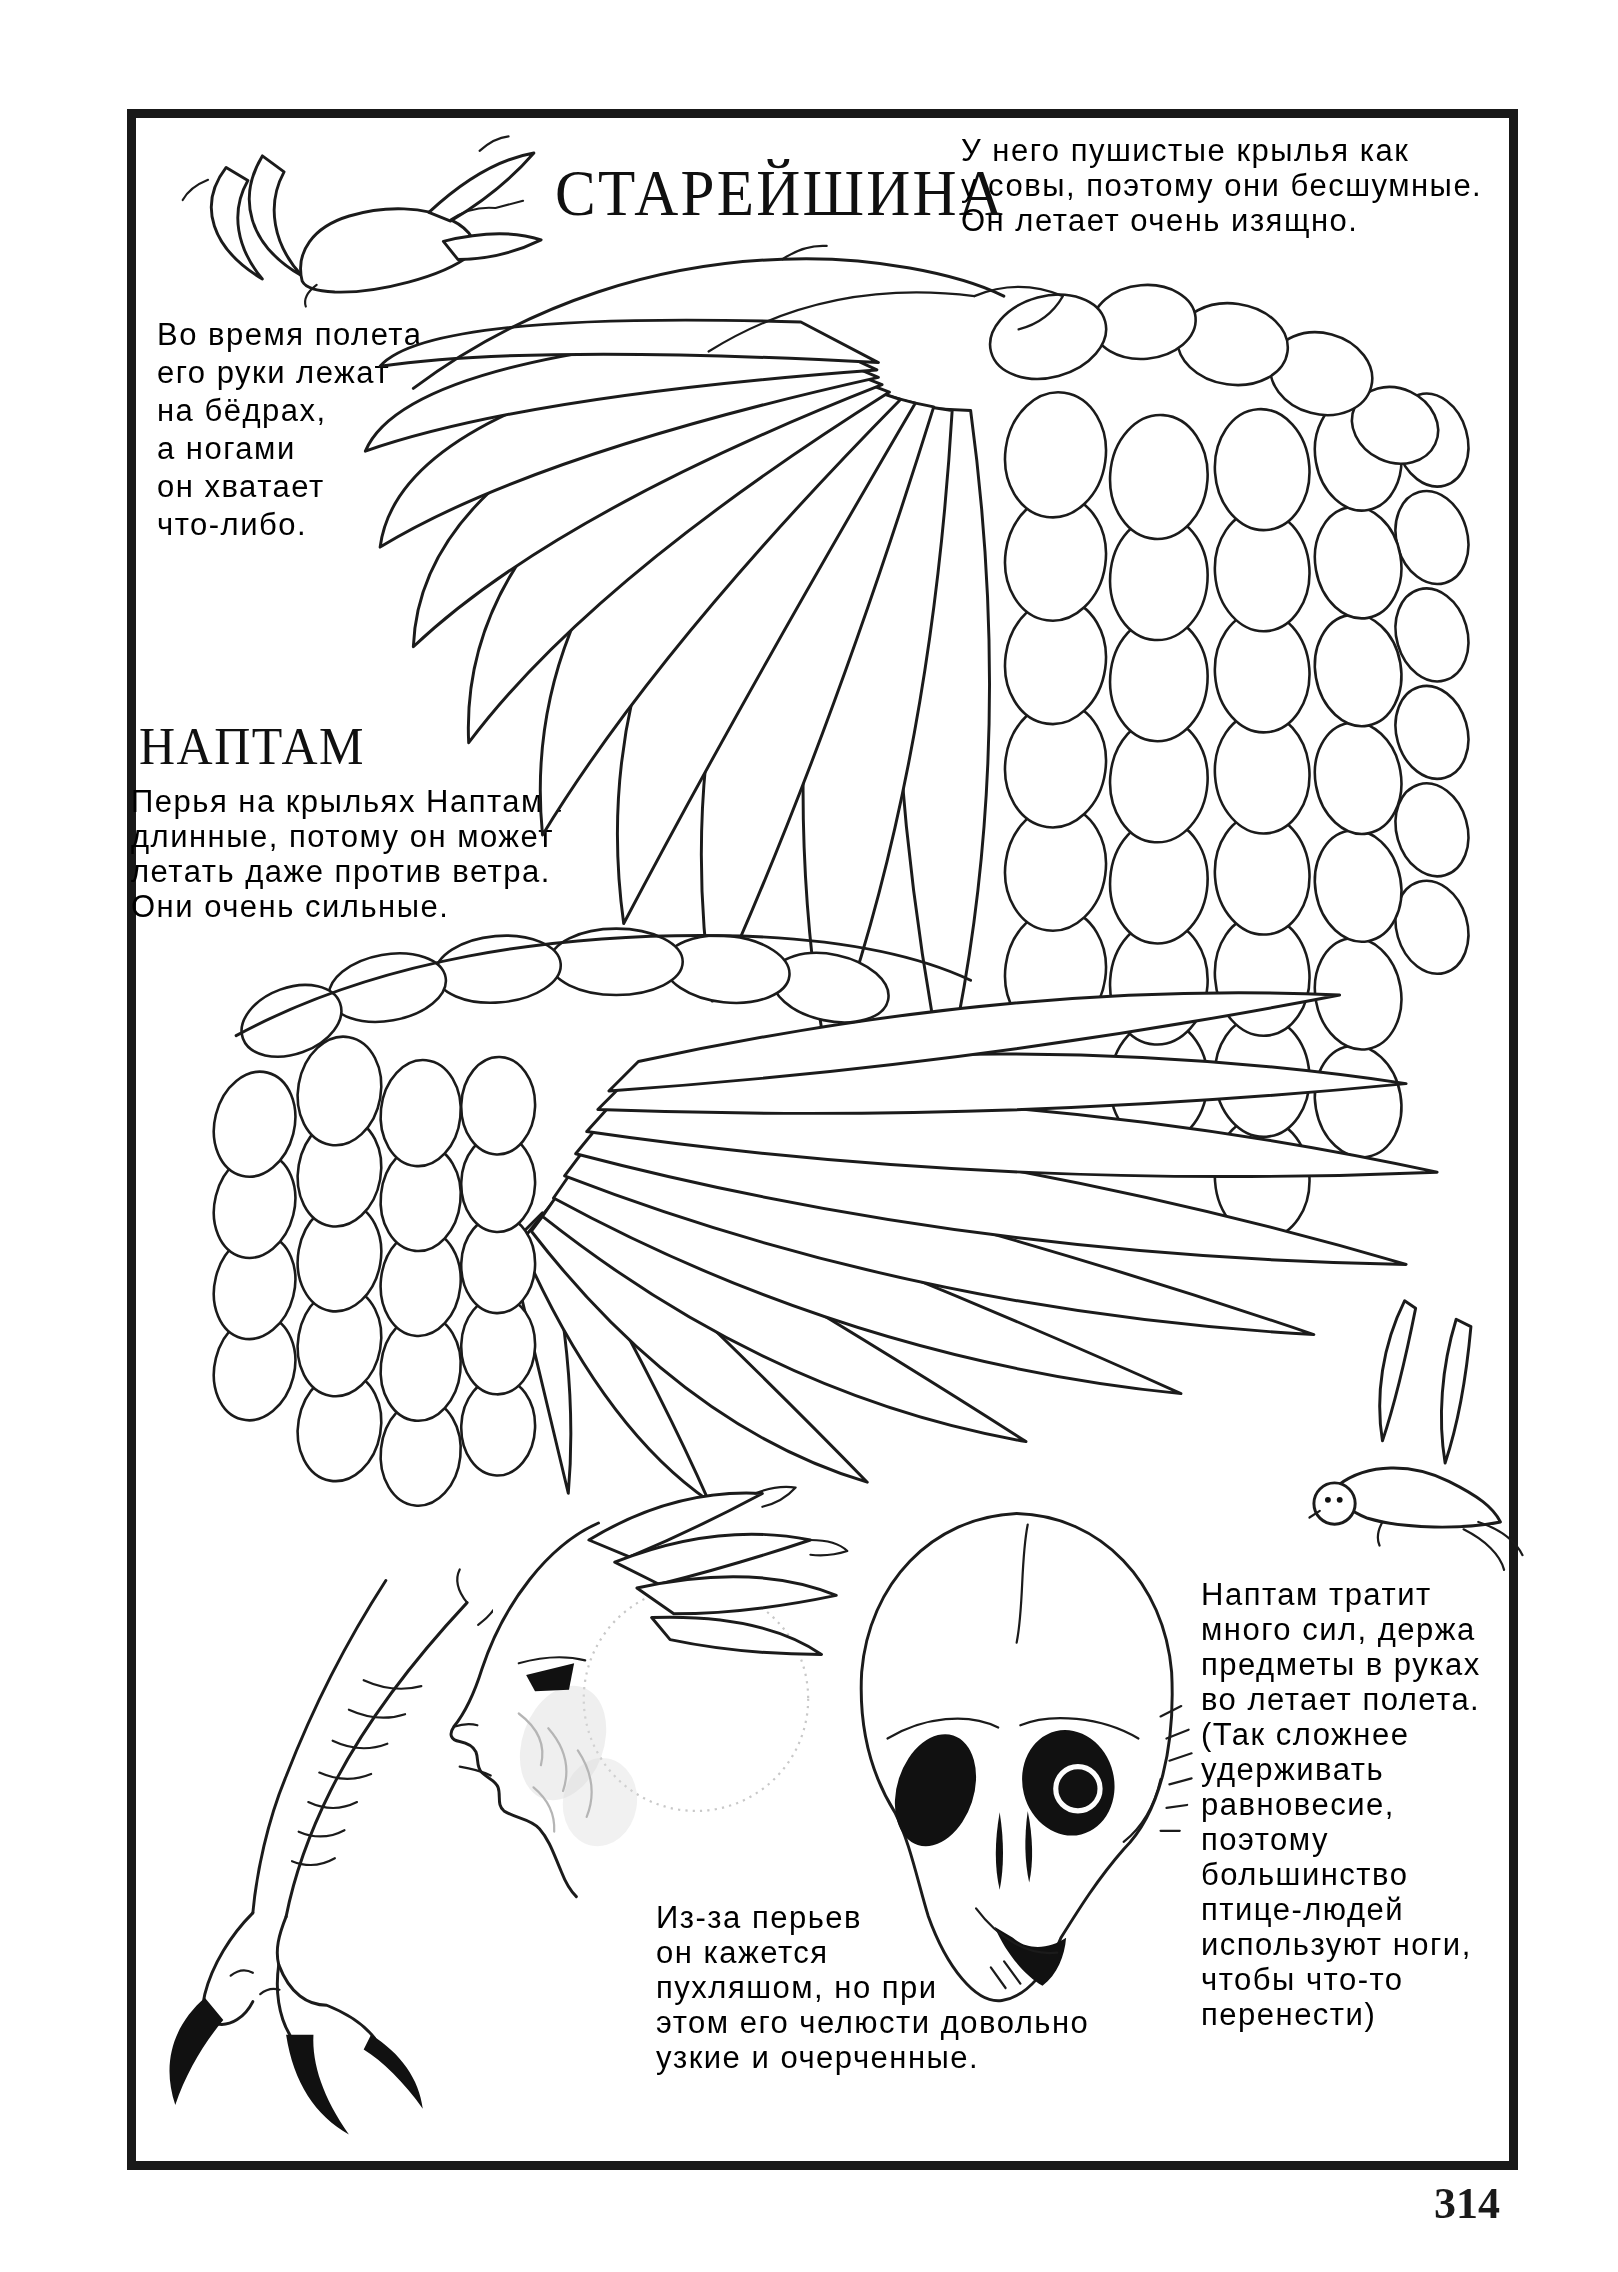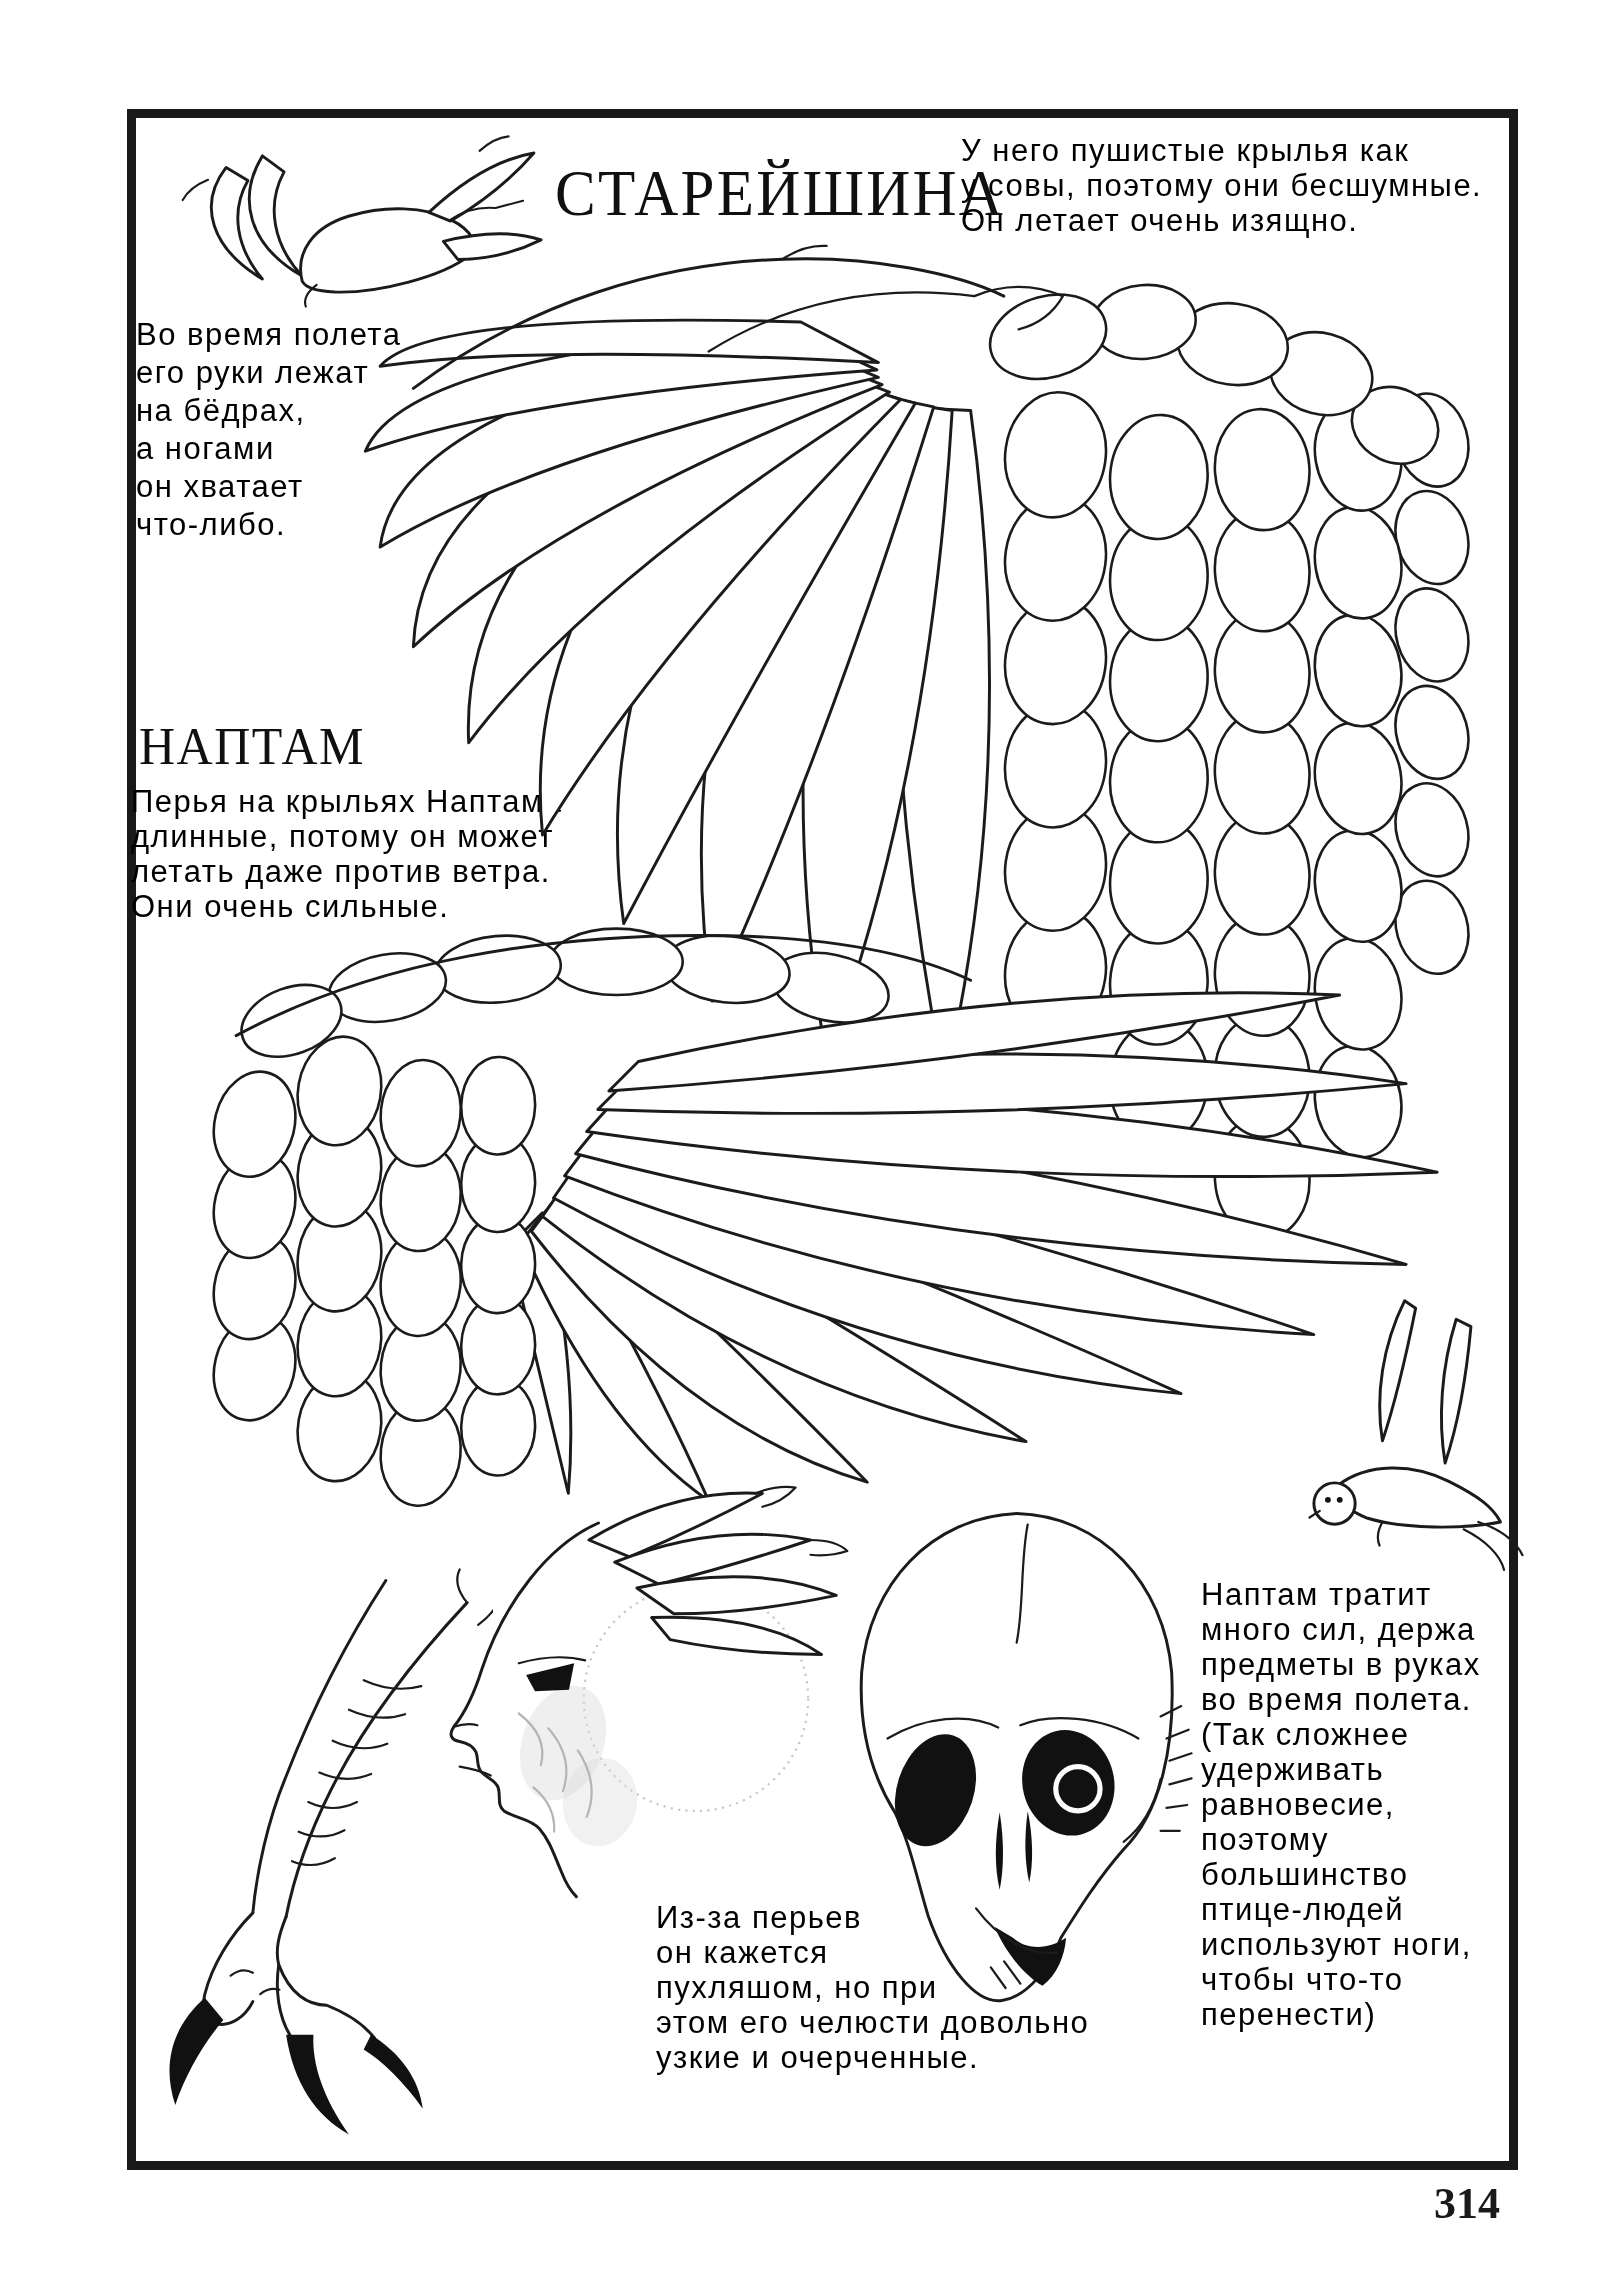--- a/index.html
+++ b/index.html
@@ -15,21 +15,21 @@
     position:absolute;white-space:pre-line;
     font-size:31px;line-height:35px;letter-spacing:1.5px;color:#000000;
   }
   .title{
     position:absolute;font-family:"Liberation Serif", serif;color:#101010;
     font-weight:500;transform:scaleY(1.06);transform-origin:left top;
   }
   #title-elder{left:555px;top:157px;font-size:61px;letter-spacing:2.2px;}
   #title-naptam{left:139px;top:715px;font-size:50px;letter-spacing:1.5px;}
   #note-top-right{left:961px;top:133px;}
-  #note-left{left:136px;top:316px;line-height:38px;}
+  #note-left{left:157px;top:316px;line-height:38px;}
   #note-naptam{left:131px;top:784px;}
   #note-skull{left:656px;top:1900px;}
   #note-hands{left:1201px;top:1577px;width:317px;line-height:35px;}
   .pagenum{
     position:absolute;left:1434px;top:2178px;
     font-family:"Liberation Serif", serif;font-weight:700;font-size:44px;color:#1a1a1a;
   }
   .sketch{position:absolute;}
   .sketch svg{display:block;width:100%;height:100%;}
   .ink{stroke:#1b1b1b;fill:none;stroke-width:4;stroke-linecap:round;stroke-linejoin:round;}
@@ -62,21 +62,21 @@
 летать даже против ветра.
 Они очень сильные.</div>
 <div class="para" id="note-skull">Из-за перьев
 он кажется
 пухляшом, но при
 этом его челюсти довольно
 узкие и очерченные.</div>
 <div class="para" id="note-hands">Наптам тратит
 много сил, держа
 предметы в руках
-во время полета.
+во летает полета.
 (Так сложнее
 удерживать
 равновесие,
 поэтому
 большинство
 птице-людей
 используют ноги,
 чтобы что-то
 перенести)</div>
 

